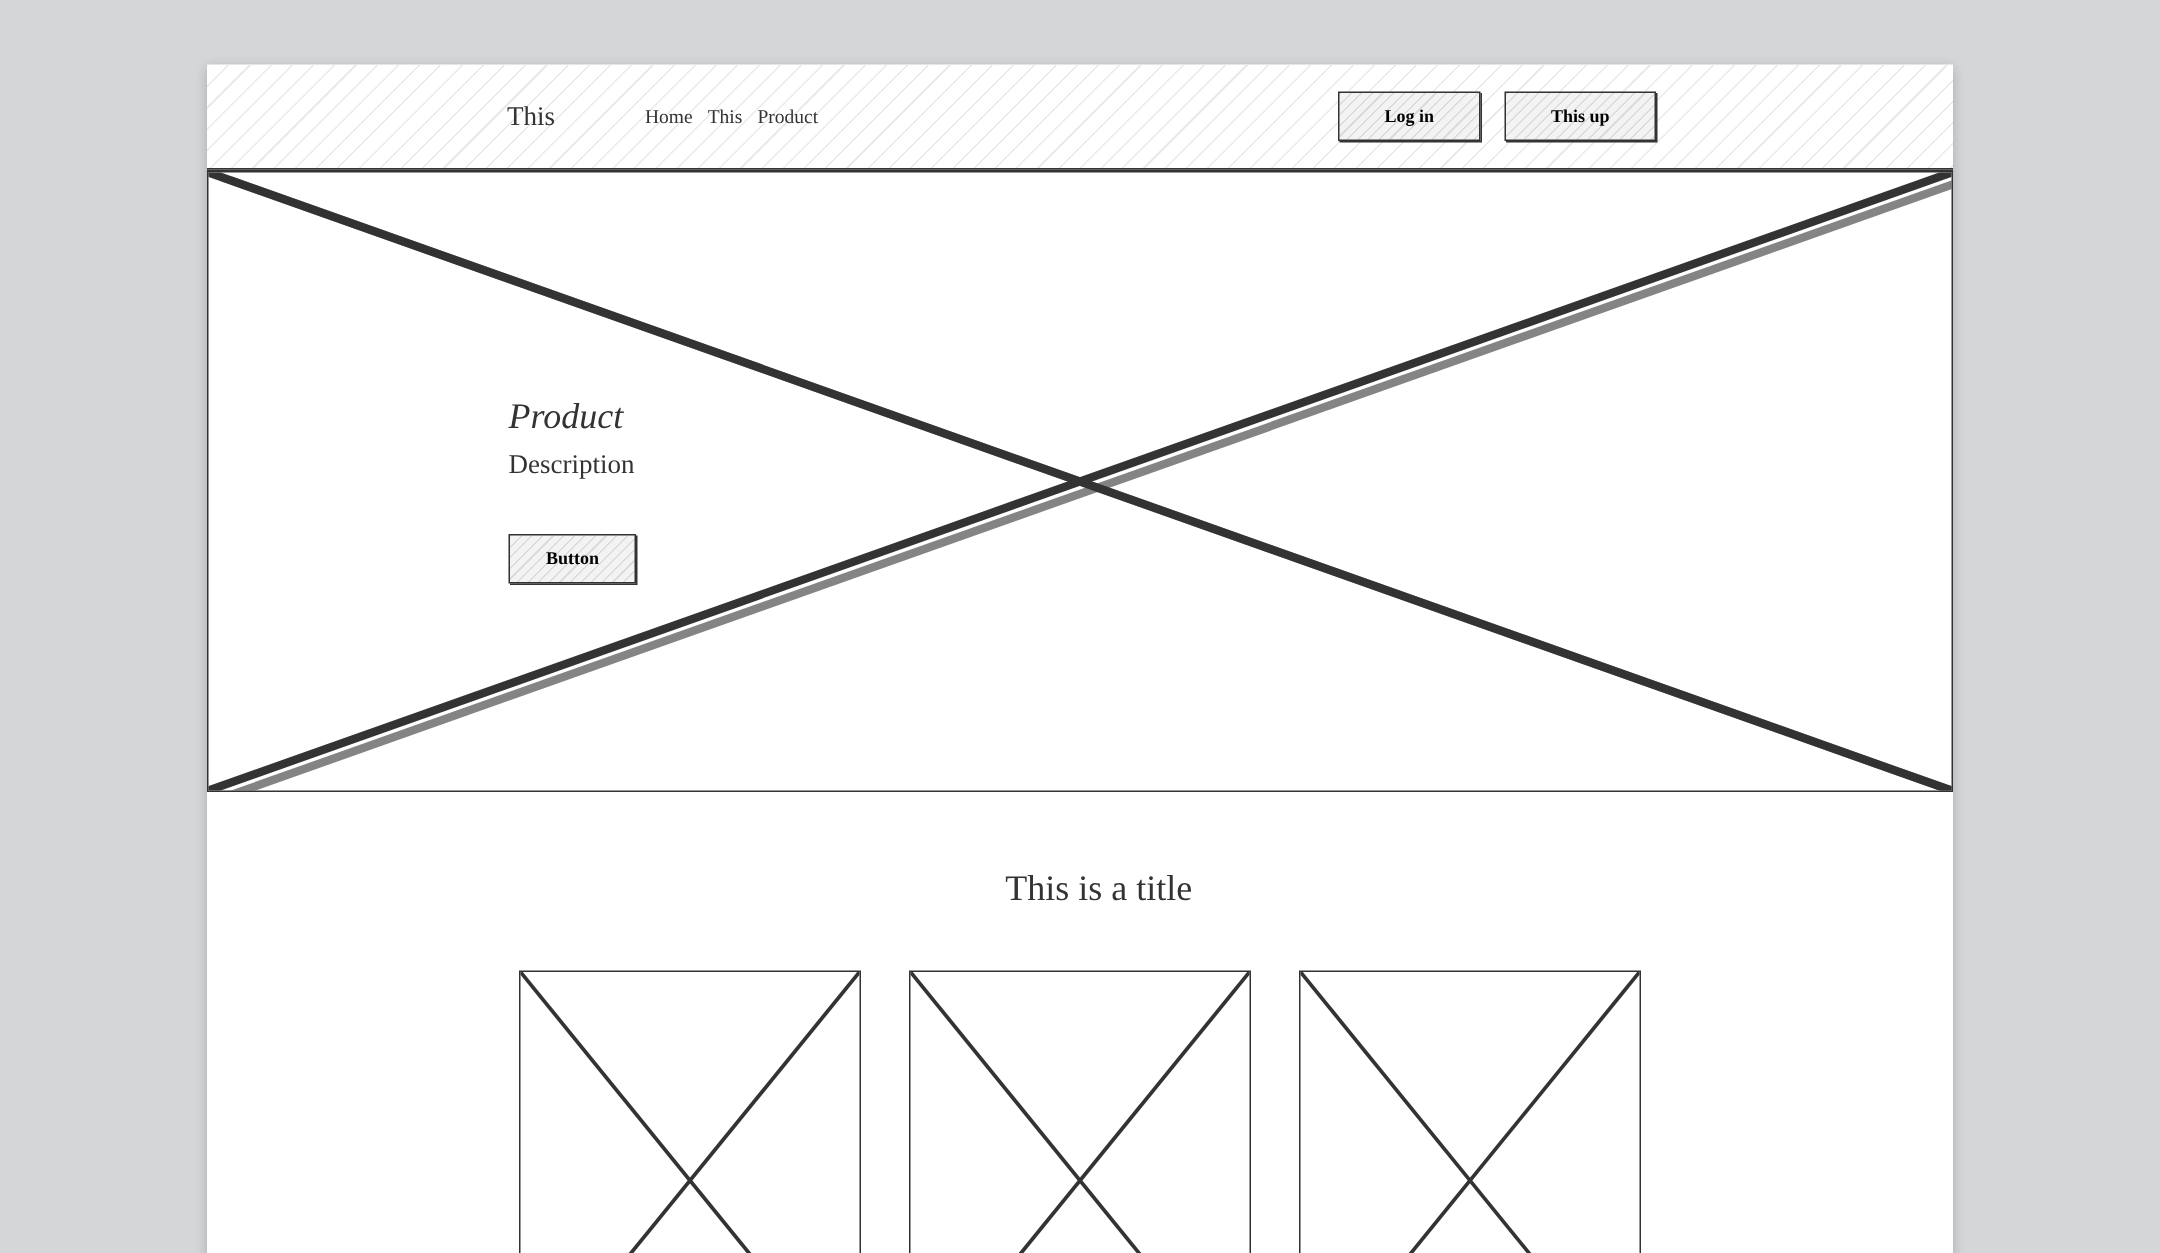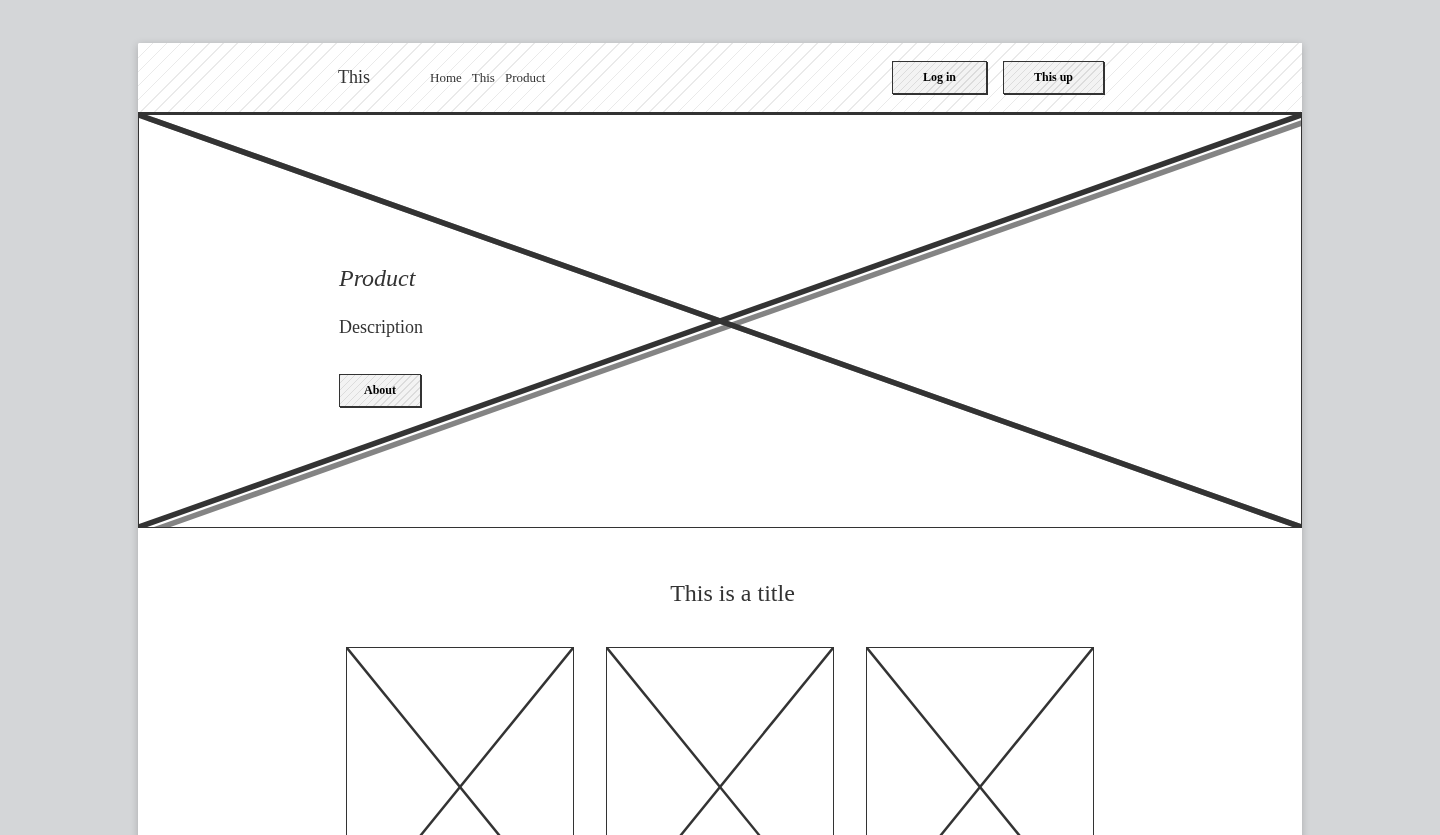--- a/index.html
+++ b/index.html
@@ -89,21 +89,21 @@
     left: 200px;
     top: 150px;
   }
   .hero-title {
     font-size: 24px;
     font-weight: normal;
     font-style: italic;
   }
   .hero-desc {
     font-size: 18px;
-    margin-top: 25px;
+    margin-top: 7px;
   }
   .hero-btn {
     margin-top: 36px;
     padding: 8px 24px;
   }
   
   .section {
     padding: 52px 0 0 0;
     text-align: center;
   }
@@ -163,21 +163,21 @@
     <div class="hero">
       <svg class="cross" preserveAspectRatio="none" viewBox="0 0 100 100">
         <line class="sketch" x1="0" y1="0" x2="100" y2="100"></line>
         <line class="sketch2" x1="0" y1="0" x2="100" y2="100"></line>
         <line class="sketch" x1="100" y1="0" x2="0" y2="100"></line>
         <line class="sketch2" x1="100" y1="0" x2="0" y2="100"></line>
       </svg>
       <div class="hero-content">
         <h1 class="hero-title">Product</h1>
         <div class="hero-desc">Description</div>
-        <button class="btn hero-btn">About</button>
+        <button class="btn hero-btn">Button</button>
       </div>
     </div>
   </div>
 
   <div class="section">
     <h2 class="section-title">This is a title</h2>
     <div class="cards">
       <div class="card">
         <svg preserveAspectRatio="none" viewBox="0 0 100 100">
           <line class="sketch" x1="0" y1="0" x2="100" y2="100"></line>

